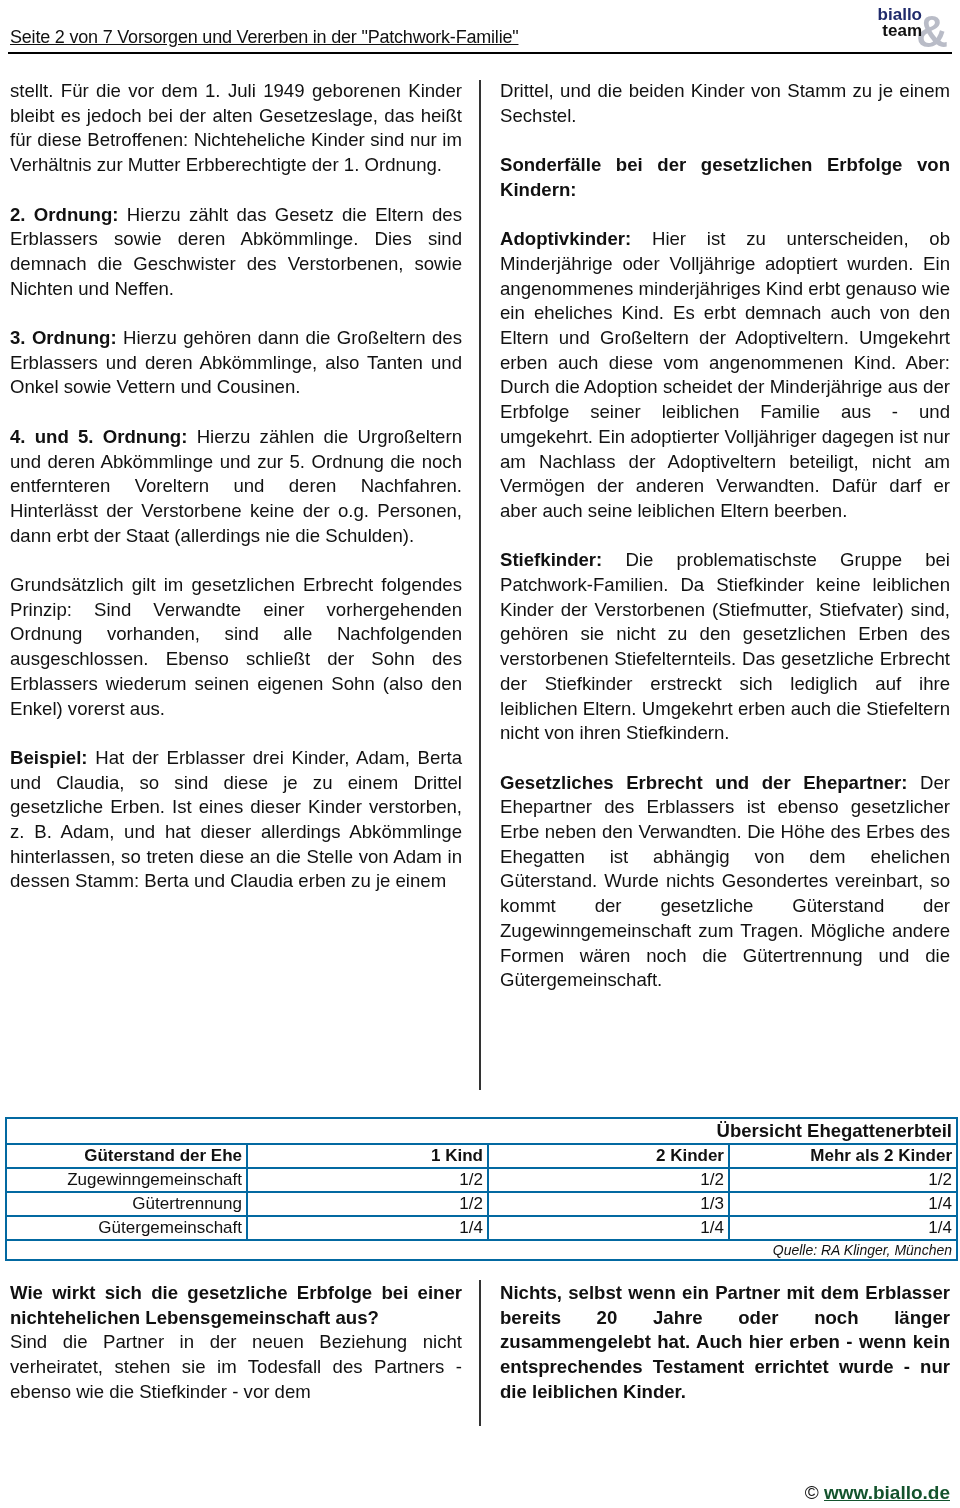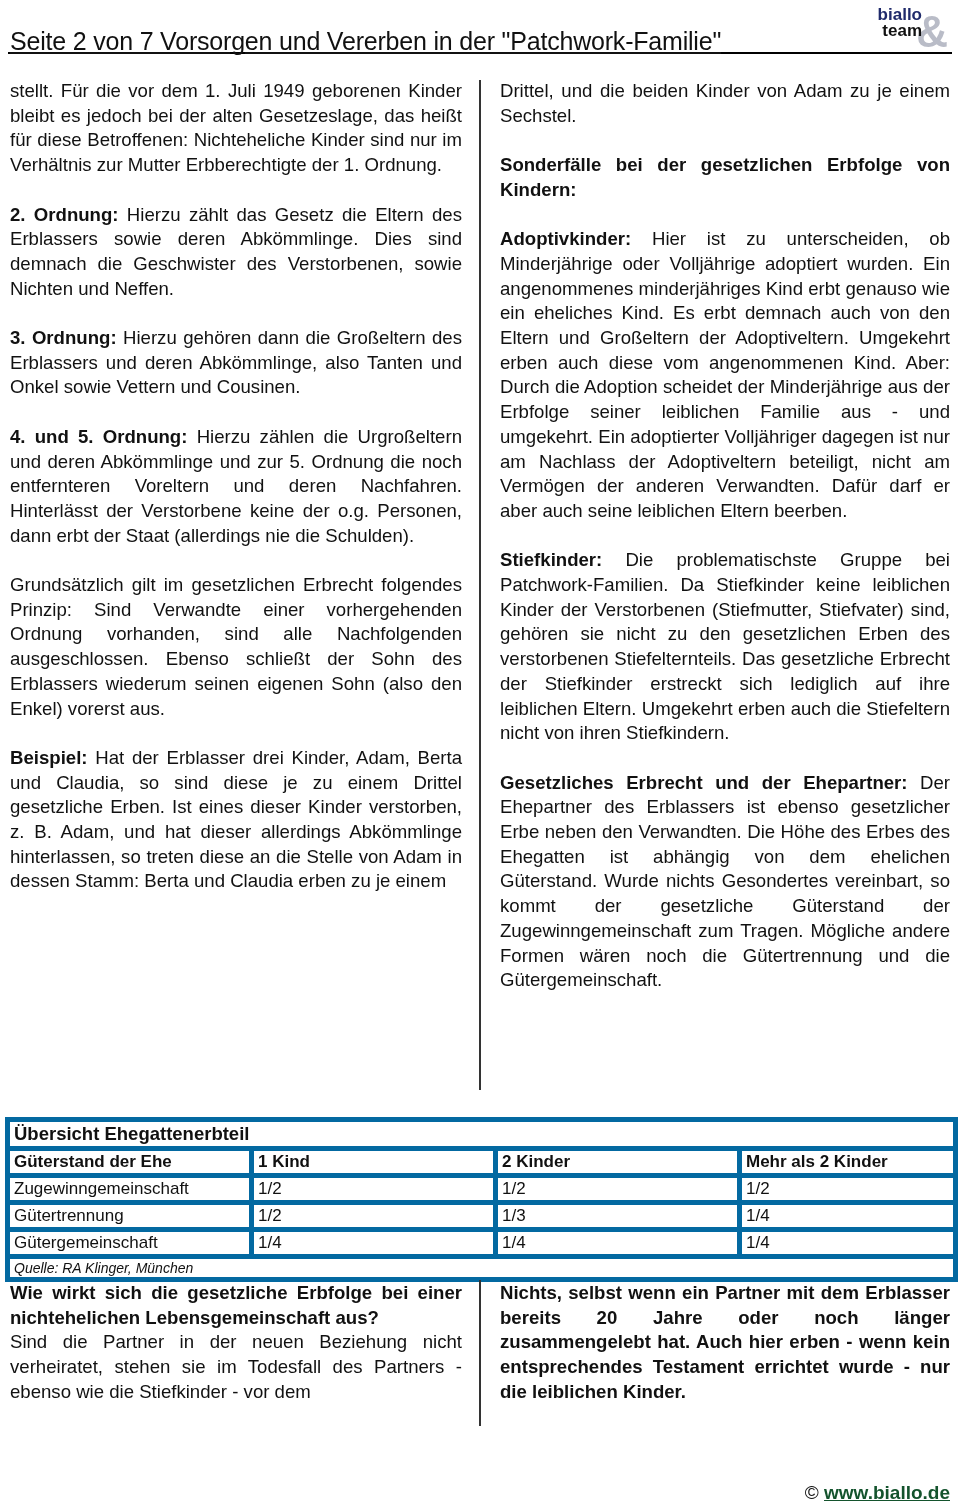--- a/index.html
+++ b/index.html
@@ -6,21 +6,21 @@
   body {
     width: 960px; height: 1508px; position: relative; overflow: hidden;
     font-family: "Liberation Sans", sans-serif; color: #111;
   }
   .header {
     position: absolute; left: 8px; top: 24px; width: 944px; height: 28px;
     border-bottom: 2px solid #000;
   }
   .header-title {
     position: absolute; left: 2px; top: 3px;
-    font-size: 25px; letter-spacing: -0.2px; text-decoration: underline; color: #111;
+    font-size: 18px; letter-spacing: -0.2px; text-decoration: underline; color: #111;
   }
   .logo {
     position: absolute; right: 8px; top: -22px; width: 66px; height: 46px;
   }
   .logo .amp {
     position: absolute; right: -4px; top: 8px; font-size: 44px; font-weight: bold;
     color: #b9bcc7; line-height: 1;
   }
   .logo .w1, .logo .w2 {
     position: absolute; right: 22px; font-weight: bold; font-size: 17px; line-height: 17px;
@@ -40,21 +40,21 @@
     position: absolute; left: 479px; width: 2px; background: #333;
   }
   .div-top { top: 80px; height: 1010px; }
   .div-bottom { top: 1280px; height: 146px; }
 
   table.overview {
     position: absolute; left: 5px; top: 1117px; width: 953px;
     border-collapse: collapse; font-size: 17px;
   }
   table.overview td {
-    border: 5px solid #0369a1; padding: 0 4px; height: 22px; line-height: 22px;
+    border: 2px solid #0369a1; padding: 0 4px; height: 22px; line-height: 22px; text-align: right;
   }
   table.overview .title td { font-weight: bold; font-size: 18.5px; height: 24px; }
   table.overview .head td { font-weight: bold; }
   table.overview .source td { font-size: 14px; height: 18px; line-height: 18px; font-style: italic; }
   table.overview td.c0 { width: 231px; }
   table.overview td.c1 { width: 231px; }
   table.overview td.c2 { width: 231px; }
 
   .bottom-left { left: 10px; top: 1281px; }
   .bottom-right { left: 500px; top: 1281px; width: 450px; font-weight: bold; }
@@ -81,21 +81,21 @@
   <p><b>2. Ordnung:</b><span> Hierzu zählt das Gesetz die Eltern des Erblassers sowie deren Abkömmlinge. Dies sind demnach die Geschwister des Verstorbenen, sowie Nichten und Neffen.</span></p>
   <p><b>3. Ordnung:</b><span> Hierzu gehören dann die Großeltern des Erblassers und deren Abkömmlinge, also Tanten und Onkel sowie Vettern und Cousinen.</span></p>
   <p><b>4. und 5. Ordnung:</b><span> Hierzu zählen die Urgroßeltern und deren Abkömmlinge und zur 5. Ordnung die noch entfernteren Voreltern und deren Nachfahren. Hinterlässt der Verstorbene keine der o.g. Personen, dann erbt der Staat (allerdings nie die Schulden).</span></p>
   <p>Grundsätzlich gilt im gesetzlichen Erbrecht folgendes Prinzip: Sind Verwandte einer vorhergehenden Ordnung vorhanden, sind alle Nachfolgenden ausgeschlossen. Ebenso schließt der Sohn des Erblassers wiederum seinen eigenen Sohn (also den Enkel) vorerst aus.</p>
   <p><b>Beispiel:</b><span> Hat der Erblasser drei Kinder, Adam, Berta und Claudia, so sind diese je zu einem Drittel gesetzliche Erben. Ist eines dieser Kinder verstorben, z. B. Adam, und hat dieser allerdings Abkömmlinge hinterlassen, so treten diese an die Stelle von Adam in dessen Stamm: Berta und Claudia erben zu je einem</span></p>
 </div>
 
 <div class="divider div-top"></div>
 
 <div class="col col-right">
-  <p>Drittel, und die beiden Kinder von Adam zu je einem Sechstel.</p>
+  <p>Drittel, und die beiden Kinder von Stamm zu je einem Sechstel.</p>
   <p><b>Sonderfälle bei der gesetzlichen Erbfolge von Kindern:</b></p>
   <p><b>Adoptivkinder:</b><span> Hier ist zu unterscheiden, ob Minderjährige oder Volljährige adoptiert wurden. Ein angenommenes minderjähriges Kind erbt genauso wie ein eheliches Kind. Es erbt demnach auch von den Eltern und Großeltern der Adoptiveltern. Umgekehrt erben auch diese vom angenommenen Kind. Aber: Durch die Adoption scheidet der Minderjährige aus der Erbfolge seiner leiblichen Familie aus - und umgekehrt. Ein adoptierter Volljähriger dagegen ist nur am Nachlass der Adoptiveltern beteiligt, nicht am Vermögen der anderen Verwandten. Dafür darf er aber auch seine leiblichen Eltern beerben.</span></p>
   <p><b>Stiefkinder:</b><span> Die problematischste Gruppe bei Patchwork-Familien. Da Stiefkinder keine leiblichen Kinder der Verstorbenen (Stiefmutter, Stiefvater) sind, gehören sie nicht zu den gesetzlichen Erben des verstorbenen Stiefelternteils. Das gesetzliche Erbrecht der Stiefkinder erstreckt sich lediglich auf ihre leiblichen Eltern. Umgekehrt erben auch die Stiefeltern nicht von ihren Stiefkindern.</span></p>
   <p><b>Gesetzliches Erbrecht und der Ehepartner:</b><span> Der Ehepartner des Erblassers ist ebenso gesetzlicher Erbe neben den Verwandten. Die Höhe des Erbes des Ehegatten ist abhängig von dem ehelichen Güterstand. Wurde nichts Gesondertes vereinbart, so kommt der gesetzliche Güterstand der Zugewinngemeinschaft zum Tragen. Mögliche andere Formen wären noch die Gütertrennung und die Gütergemeinschaft.</span></p>
 </div>
 
 <table class="overview">
   <tbody>
       <tr class="title">
     <td colspan="4">Übersicht Ehegattenerbteil</td>

